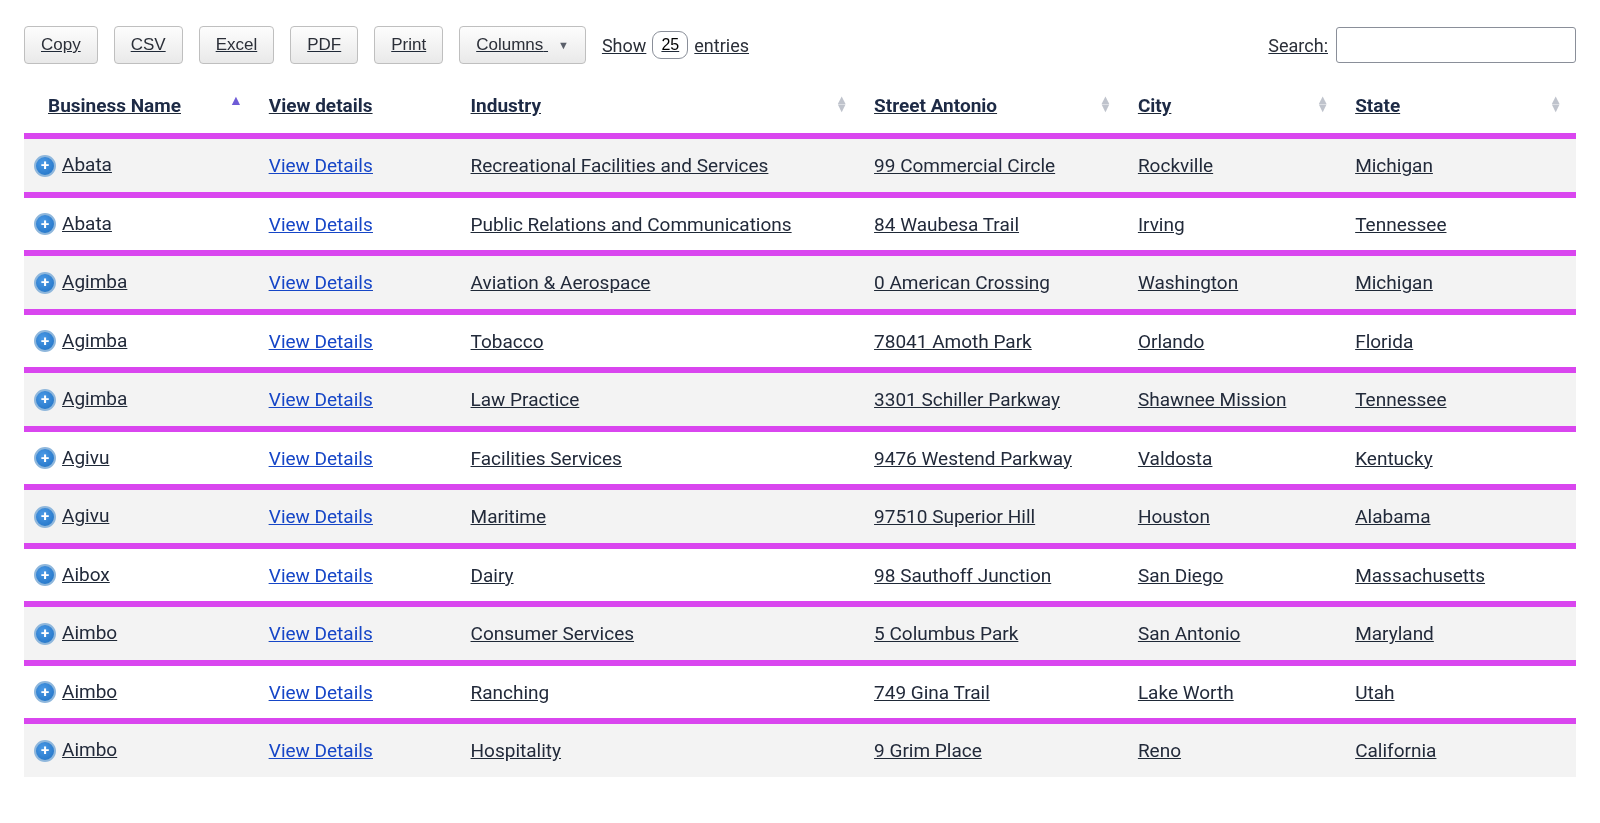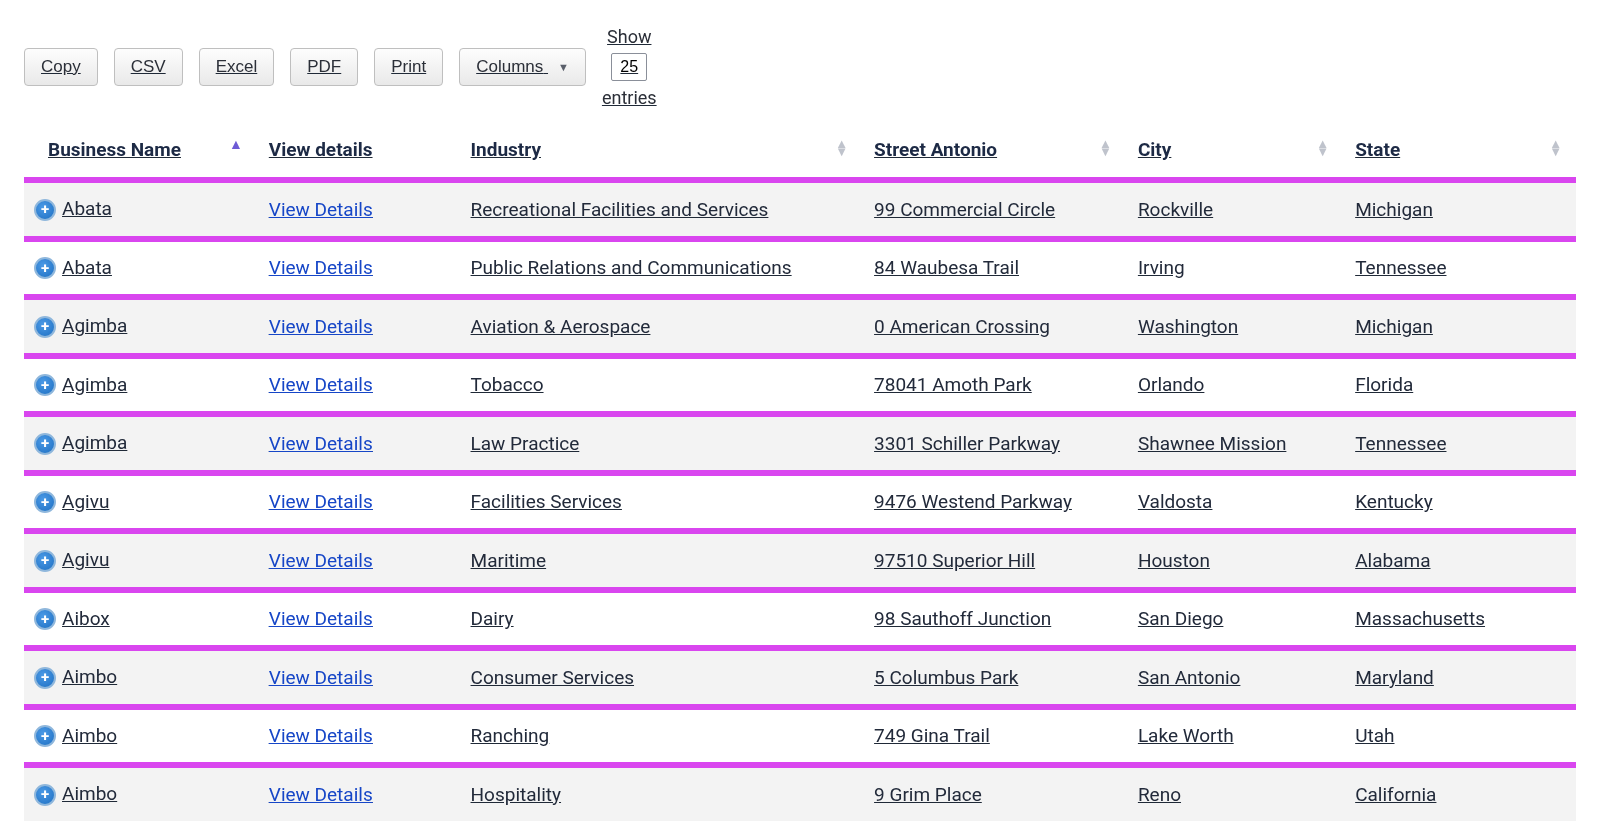--- a/index.html
+++ b/index.html
@@ -34,27 +34,26 @@
   color:#5a5f6a;
   position:relative;
   top:-1px;
 }
 .show-entries {
   display:flex;
   align-items:center;
   gap:6px;
   font-size:18px;
   color:#2b2f38;
-  flex-direction:column;
 }
 .entries-field {
   width:36px;
   padding:4px 4px;
   border:1px solid #8a8f99;
-  border-radius:2px;
+  border-radius:9px;
   text-align:center;
   font-size:16px;
 }
 .spacer { flex:1; }
 .search-block {
   display:flex;
   align-items:center;
   gap:8px;
   font-size:18px;
   color:#2b2f38;
@@ -138,20 +137,24 @@
   <button class="btn">
     <span>Columns</span>
     <span class="caret">▼</span>
   </button>
   <div class="show-entries">
     <span>Show</span>
     <input class="entries-field" value="25" style="">
     <span>entries</span>
   </div>
   <div class="spacer"></div>
+  <div class="search-block">
+    <span>Search:</span>
+    <input class="search-input" value="" style="">
+  </div>
 </div>
 
 <table>
   <colgroup>
     <col style="width:15%">
     <col style="width:13%">
     <col style="width:26%">
     <col style="width:17%">
     <col style="width:14%">
     <col style="width:15%">

